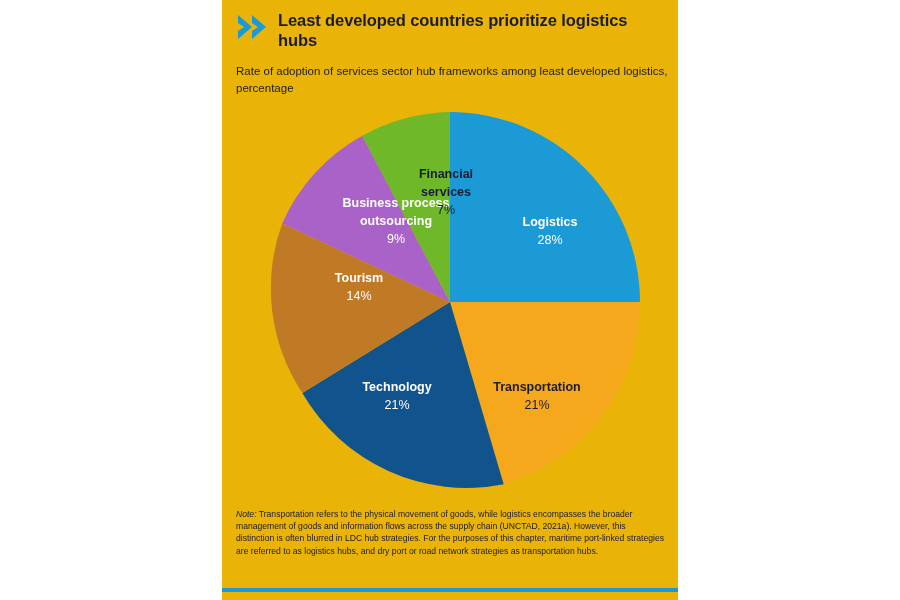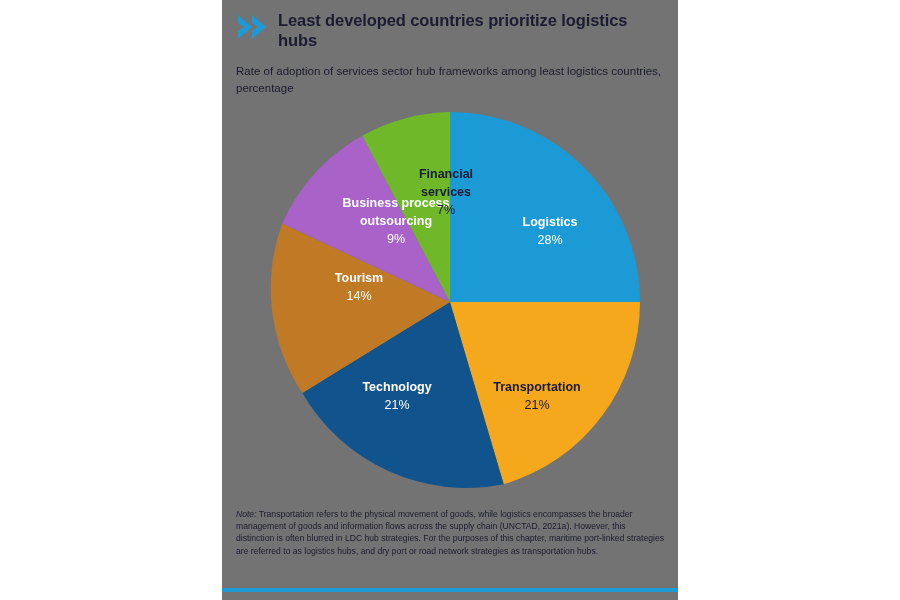--- a/index.html
+++ b/index.html
@@ -18,21 +18,21 @@
     width: 900px;
     height: 600px;
     background: #ffffff;
   }
   .figure {
     position: absolute;
     left: 222px;
     top: 0px;
     width: 456px;
     height: 600px;
-    background: #737373;
+    background: #eab308;
     box-sizing: border-box;
   }
   .header {
     position: absolute;
     left: 0;
     top: 10px;
     width: 456px;
     padding: 0 14px 0 14px;
     box-sizing: border-box;
     display: flex;
@@ -120,21 +120,21 @@
     <div class="header">
       <span class="chevron">
         <svg width="34" height="26" viewBox="0 0 34 26" xmlns="http://www.w3.org/2000/svg">
           <path d="M2 1 L16 13 L2 25 L2 17 L8 13 L2 9 Z" fill="#1b9ad6"></path>
           <path d="M16 1 L30 13 L16 25 L16 17 L22 13 L16 9 Z" fill="#1b9ad6"></path>
         </svg>
       </span>
       <div class="title">Least developed countries prioritize logistics hubs</div>
     </div>
 
-    <div class="subtitle">Rate of adoption of services sector hub frameworks among least logistics countries, percentage</div>
+    <div class="subtitle">Rate of adoption of services sector hub frameworks among least developed logistics, percentage</div>
 
     <div class="chart-area">
       <div class="pie-wrap">
         <svg class="pie" width="396" height="388" viewBox="0 0 396 388" xmlns="http://www.w3.org/2000/svg">
           <g>
 
             <path d="M198 194 L198 4 A190 190 0 0 1 388.0 194.0 Z" fill="#1b9ad6"></path>
             <path d="M198 194 L388.0 194.0 A190 190 0 0 1 251.7 376.3 Z" fill="#f6a81c"></path>
             <path d="M198 194 L251.7 376.3 A190 190 0 0 1 50.3 285.0 Z" fill="#11538c"></path>
             <path d="M198 194 L50.3 285.0 A190 190 0 0 1 30.2 115.4 Z" fill="#c07a26"></path>

